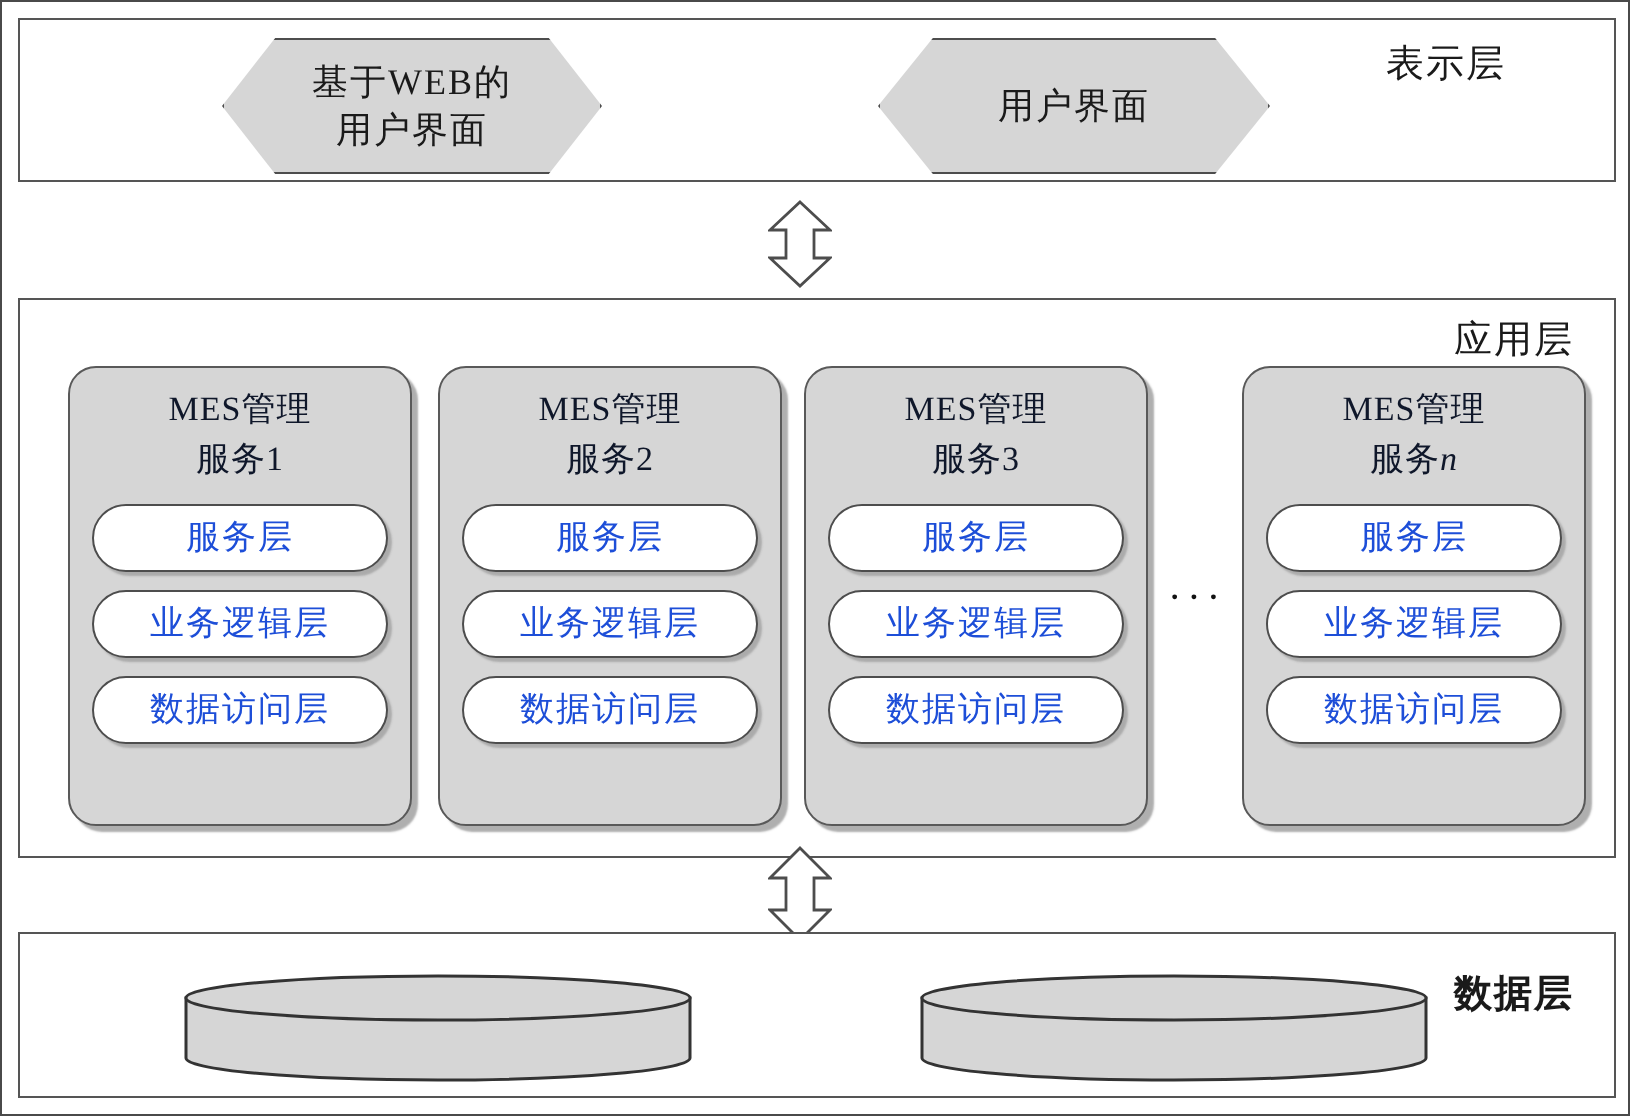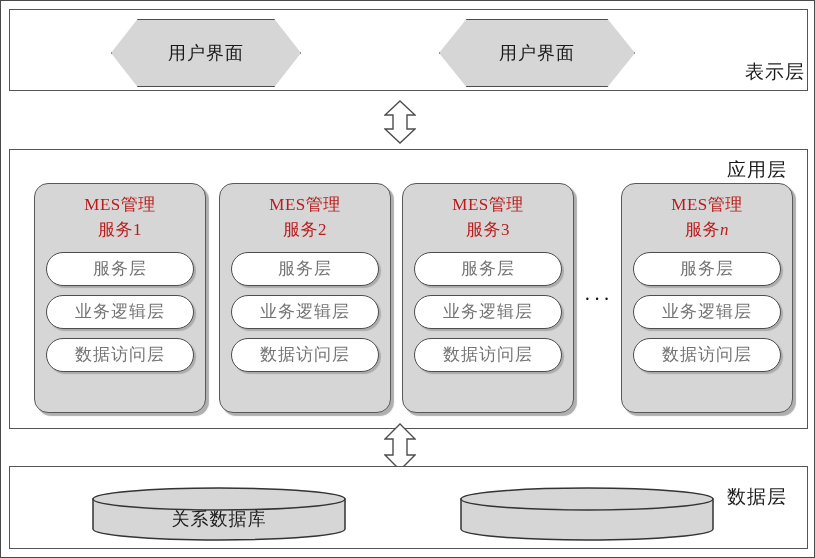--- a/index.html
+++ b/index.html
@@ -64,21 +64,21 @@
     border-radius: 14px;
     box-sizing: border-box;
     box-shadow: 3px 3px 1px rgba(110,110,110,0.55);
     display: flex;
     flex-direction: column;
     align-items: center;
   }
   .mes-title {
     text-align: center;
     font-size: 17px;
-    color: #b91c1c;
+    color: #0f172a;
     line-height: 1.45;
     margin-top: 9px;
     letter-spacing: 0.5px;
     white-space: nowrap;
   }
   .mes-title .idx-italic {
     font-style: italic;
   }
   .pill-stack {
     width: 100%;
@@ -89,21 +89,21 @@
     margin-top: 10px;
   }
   .pill {
     background: #ffffff;
     border: 1px solid #4d4d4d;
     border-radius: 22px;
     height: 34px;
     line-height: 32px;
     text-align: center;
     font-size: 17px;
-    color: #737373;
+    color: #1d4ed8;
     letter-spacing: 1px;
     box-sizing: border-box;
     box-shadow: 2px 2px 1px rgba(120,120,120,0.45);
     white-space: nowrap;
   }
 
   
   .ellipsis {
     position: absolute;
     font-size: 20px;
@@ -132,23 +132,24 @@
     white-space: nowrap;
   }
 </style>
 </head>
 <body>
 
 <div id="canvas">
 
   <div class="layer-box" style="left:8px; top:8px; width:799px; height:82px;"></div>
 
-  <div class="layer-label" style="left:744px; top:18px;margin-top:40px;">表示层</div>
+  <div class="layer-label" style="left:692px; top:18px;">表示层</div>
 
   <div class="hexagon" style="left:110px; top:18px; width:190px; height:68px;">
+    <span class="ln">基于WEB的</span>
     <span class="ln">用户界面</span>
   </div>
 
   <div class="hexagon" style="left:438px; top:18px; width:196px; height:68px;">
     <span class="ln">用户界面</span>
   </div>
 
   <div class="dbl-arrow" style="left:383px; top:99px; width:32px; height:44px;">
     <svg width="32" height="44" viewBox="0 0 32 44">
       <polygon points="16,1 31,15 23,15 23,29 31,29 16,43 1,29 9,29 9,15 1,15" fill="#ffffff" stroke="#4d4d4d" stroke-width="1.4"></polygon>
@@ -218,28 +219,27 @@
   </div>
 
   <div class="dbl-arrow" style="left:383px; top:422px; width:32px; height:48px;">
     <svg width="32" height="48" viewBox="0 0 32 48">
       <polygon points="16,1 31,16 23,16 23,32 31,32 16,47 1,32 9,32 9,16 1,16" fill="#ffffff" stroke="#4d4d4d" stroke-width="1.4"></polygon>
     </svg>
   </div>
 
   <div class="layer-box" style="left:8px; top:465px; width:799px; height:83px;"></div>
 
-  <div class="layer-label" style="left:726px; top:483px;">数据层</div>
+  <div class="layer-label" style="left:726px; top:483px;font-weight:bold;">数据层</div>
 
   <div class="cylinder" style="left:90px; top:486px; width:256px; height:54px;">
     <svg width="256" height="54" viewBox="0 0 256 54" style="position:absolute; left:0; top:0;">
       <path d="M2,12 L2,42 A126,11 0 0 0 254,42 L254,12 Z" fill="#d6d6d6" stroke="#333333" stroke-width="1.5"></path>
       <ellipse cx="128" cy="12" rx="126" ry="11" fill="#d6d6d6" stroke="#333333" stroke-width="1.5"></ellipse>
     </svg>
-    <div class="cyl-label" style="top:20px;">关系数据库</div>
   </div>
 
   <div class="cylinder" style="left:458px; top:486px; width:256px; height:54px;">
     <svg width="256" height="54" viewBox="0 0 256 54" style="position:absolute; left:0; top:0;">
       <path d="M2,12 L2,42 A126,11 0 0 0 254,42 L254,12 Z" fill="#d6d6d6" stroke="#333333" stroke-width="1.5"></path>
       <ellipse cx="128" cy="12" rx="126" ry="11" fill="#d6d6d6" stroke="#333333" stroke-width="1.5"></ellipse>
     </svg>
   </div>
 
 </div>

